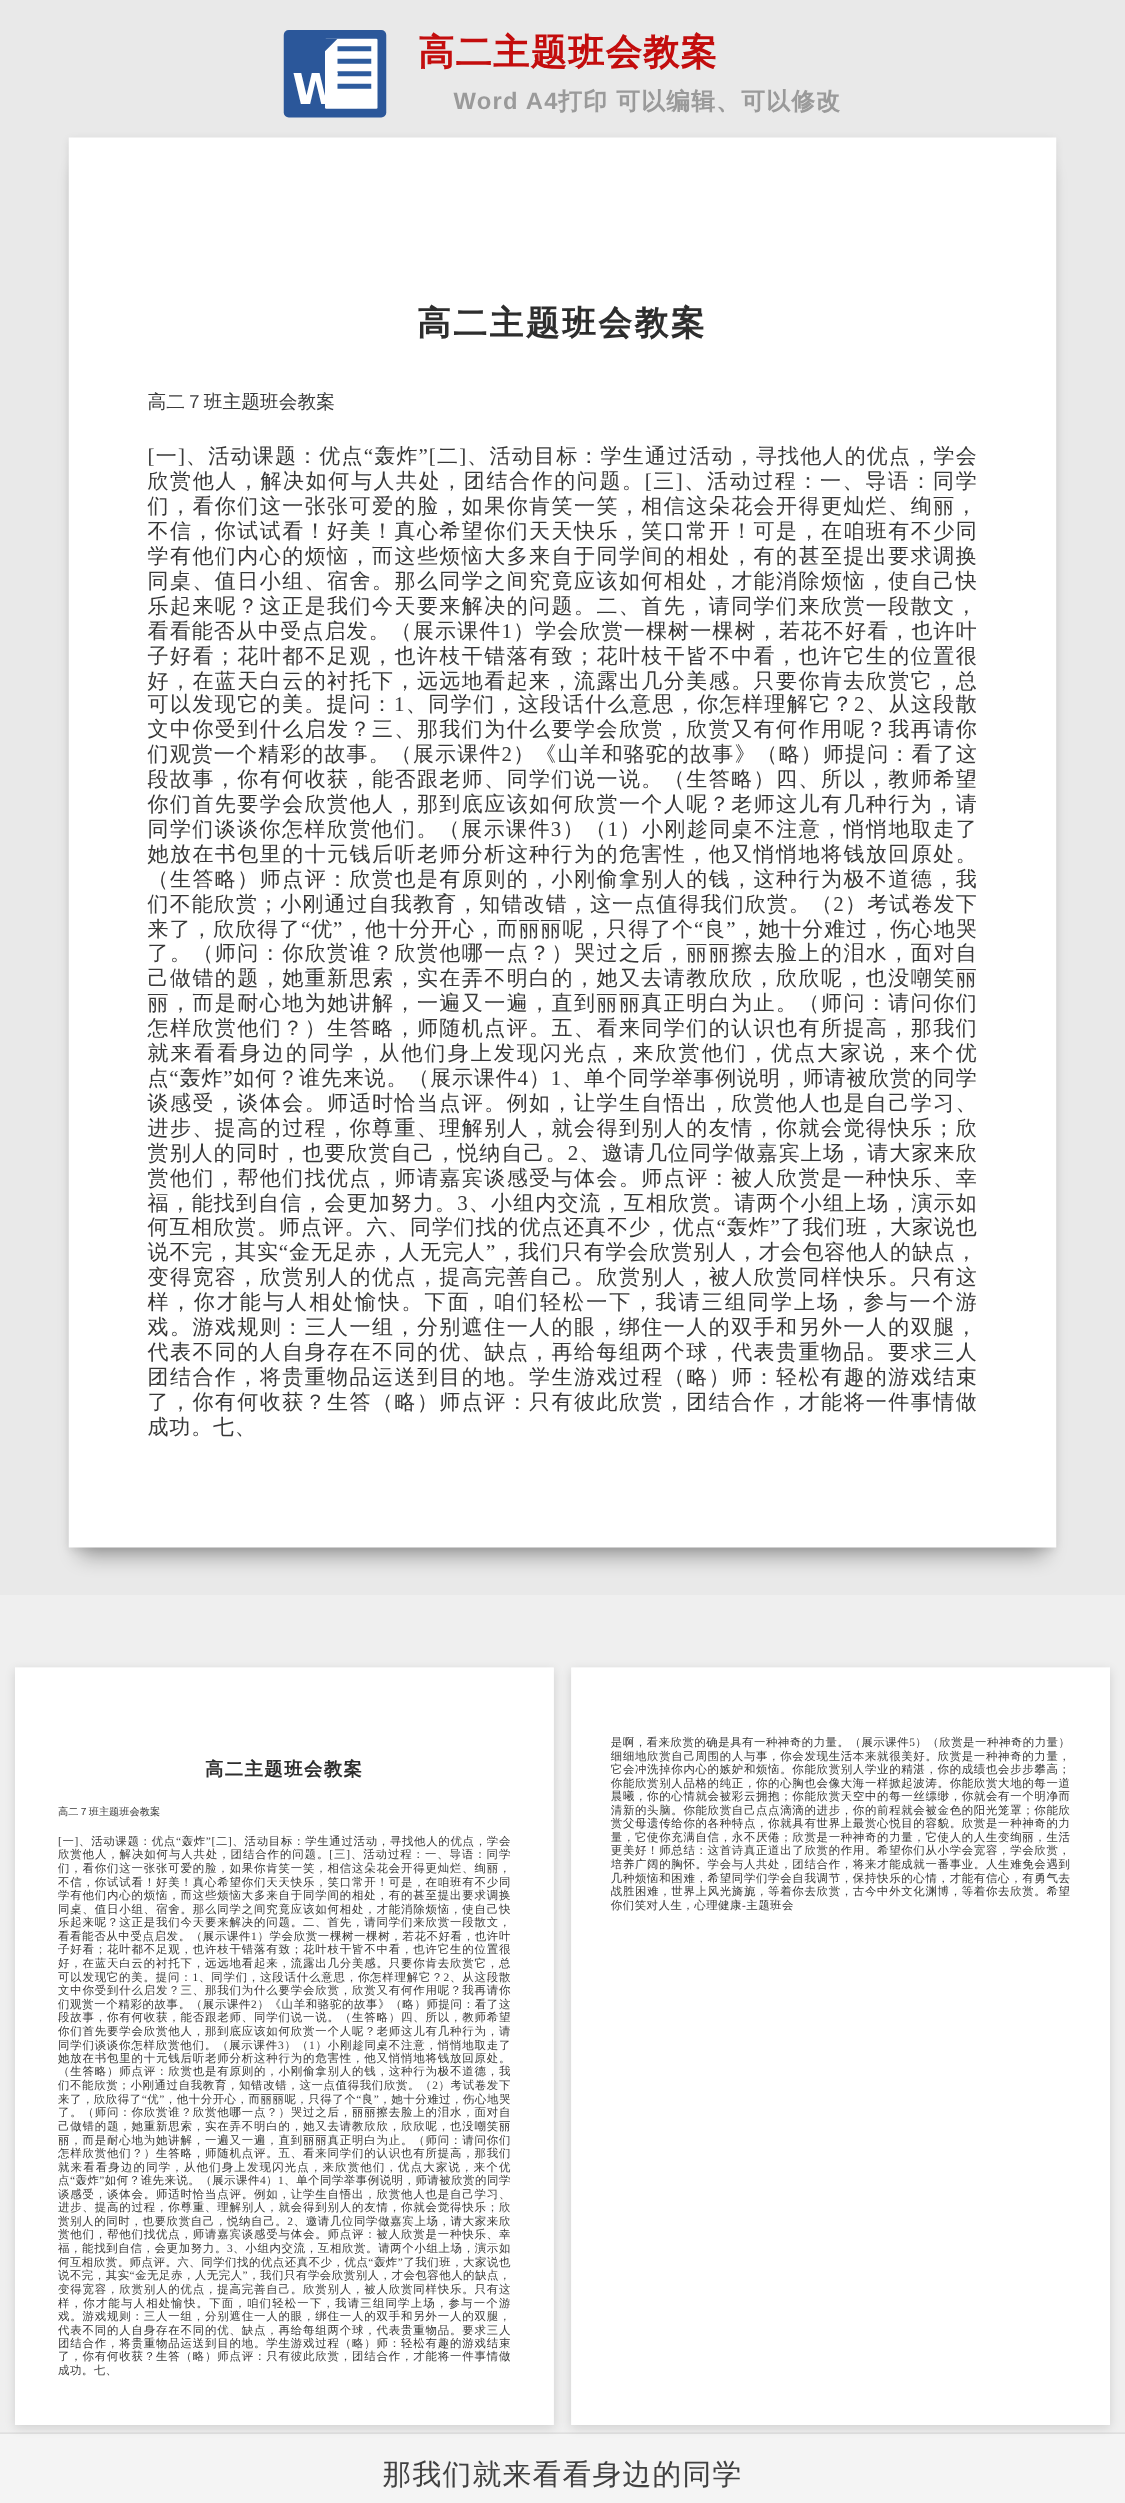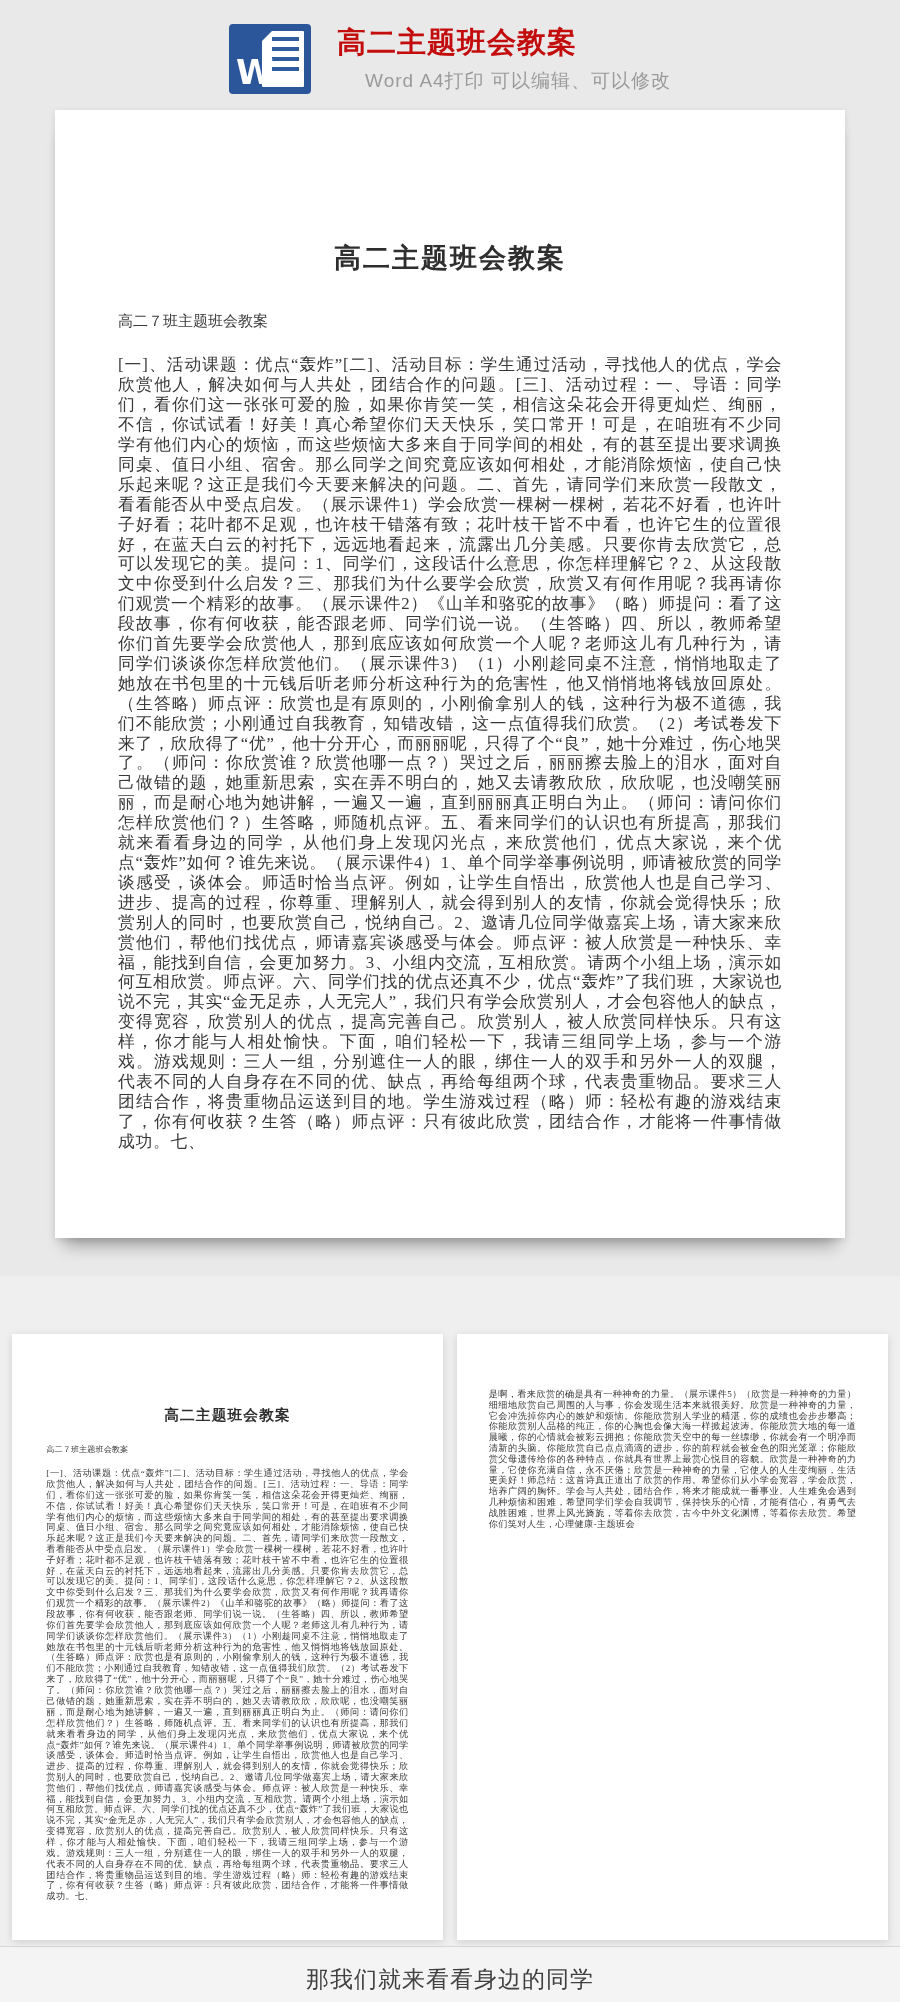--- a/index.html
+++ b/index.html
@@ -70,21 +70,21 @@
   .header-title {
     font-size: 29px;
     font-weight: bold;
     color: #c30d0d;
     line-height: 1.15;
     letter-spacing: 1px;
   }
   .header-subtitle {
     margin-top: 9px;
     font-size: 19px;
-    font-weight: normal;
+    font-weight: bold;
     color: #9a9a9a;
     letter-spacing: 1px;
     margin-left: 28px;
   }
 
   
   .sheet {
     width: 790px;
     height: 1128px;
     margin: 6px auto 0 auto;

